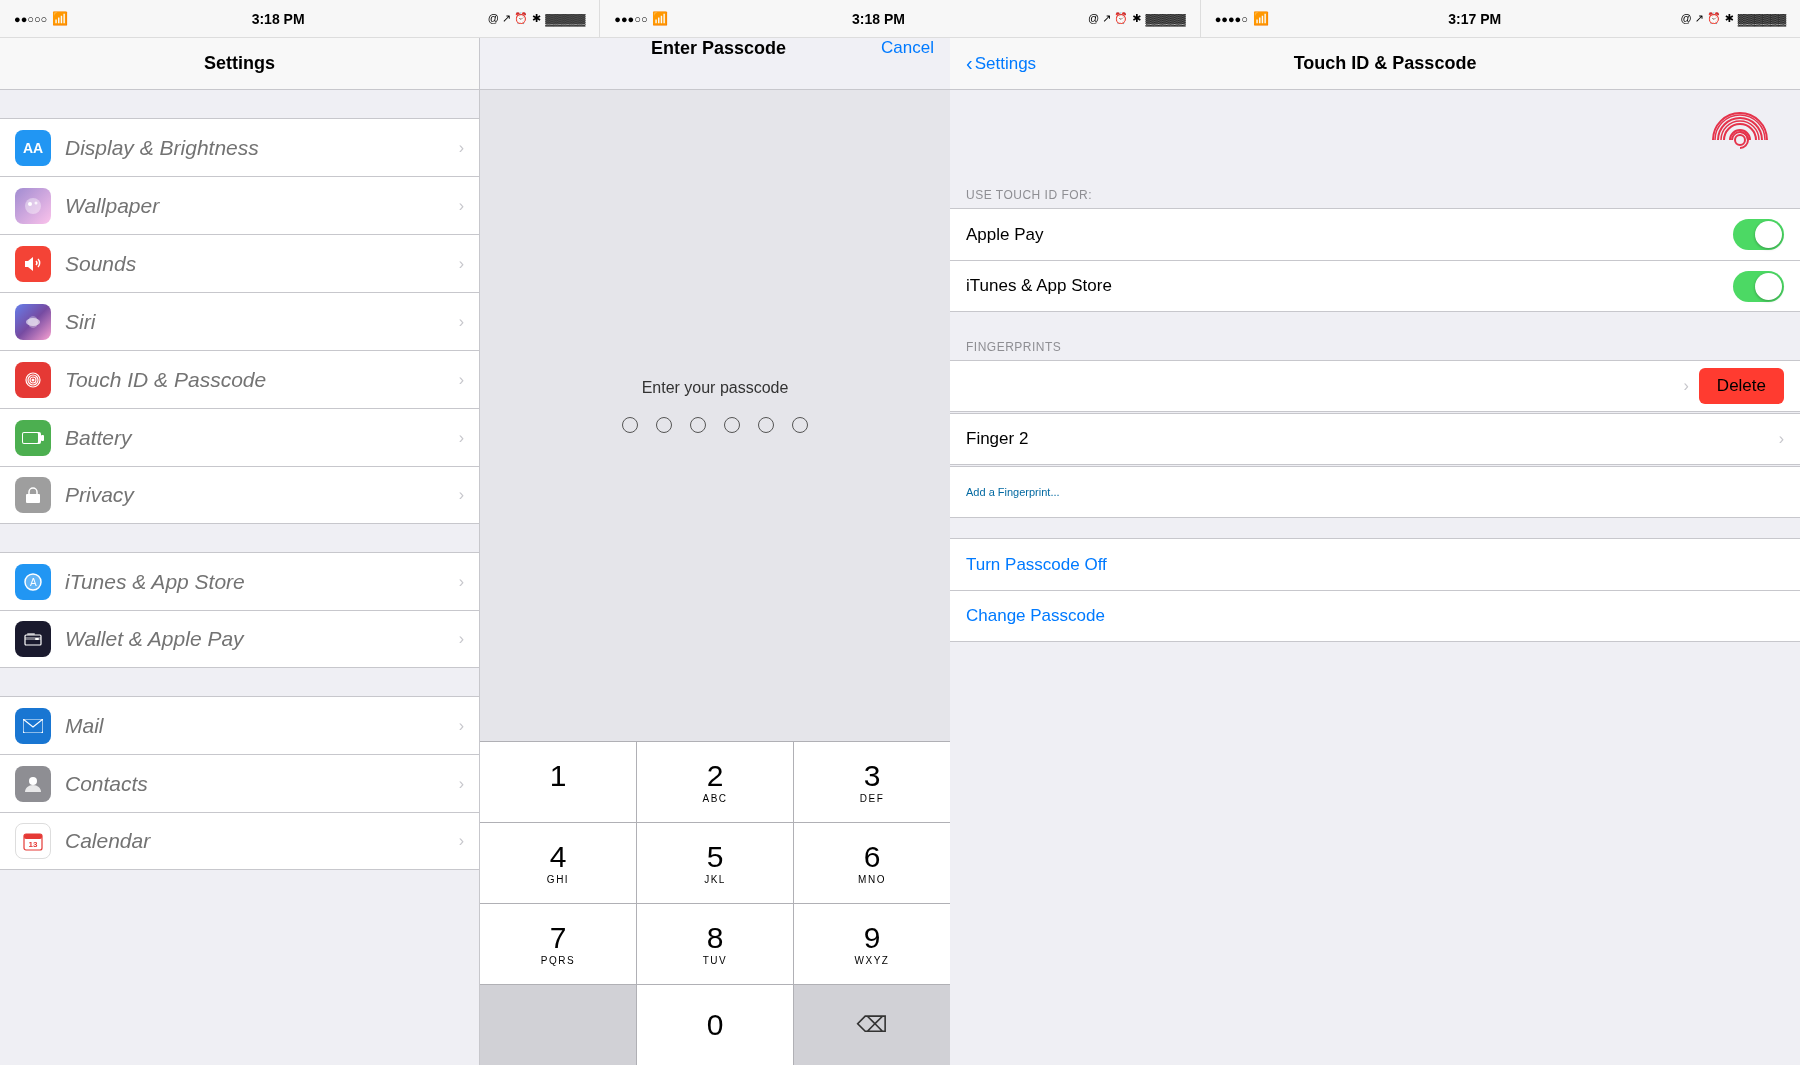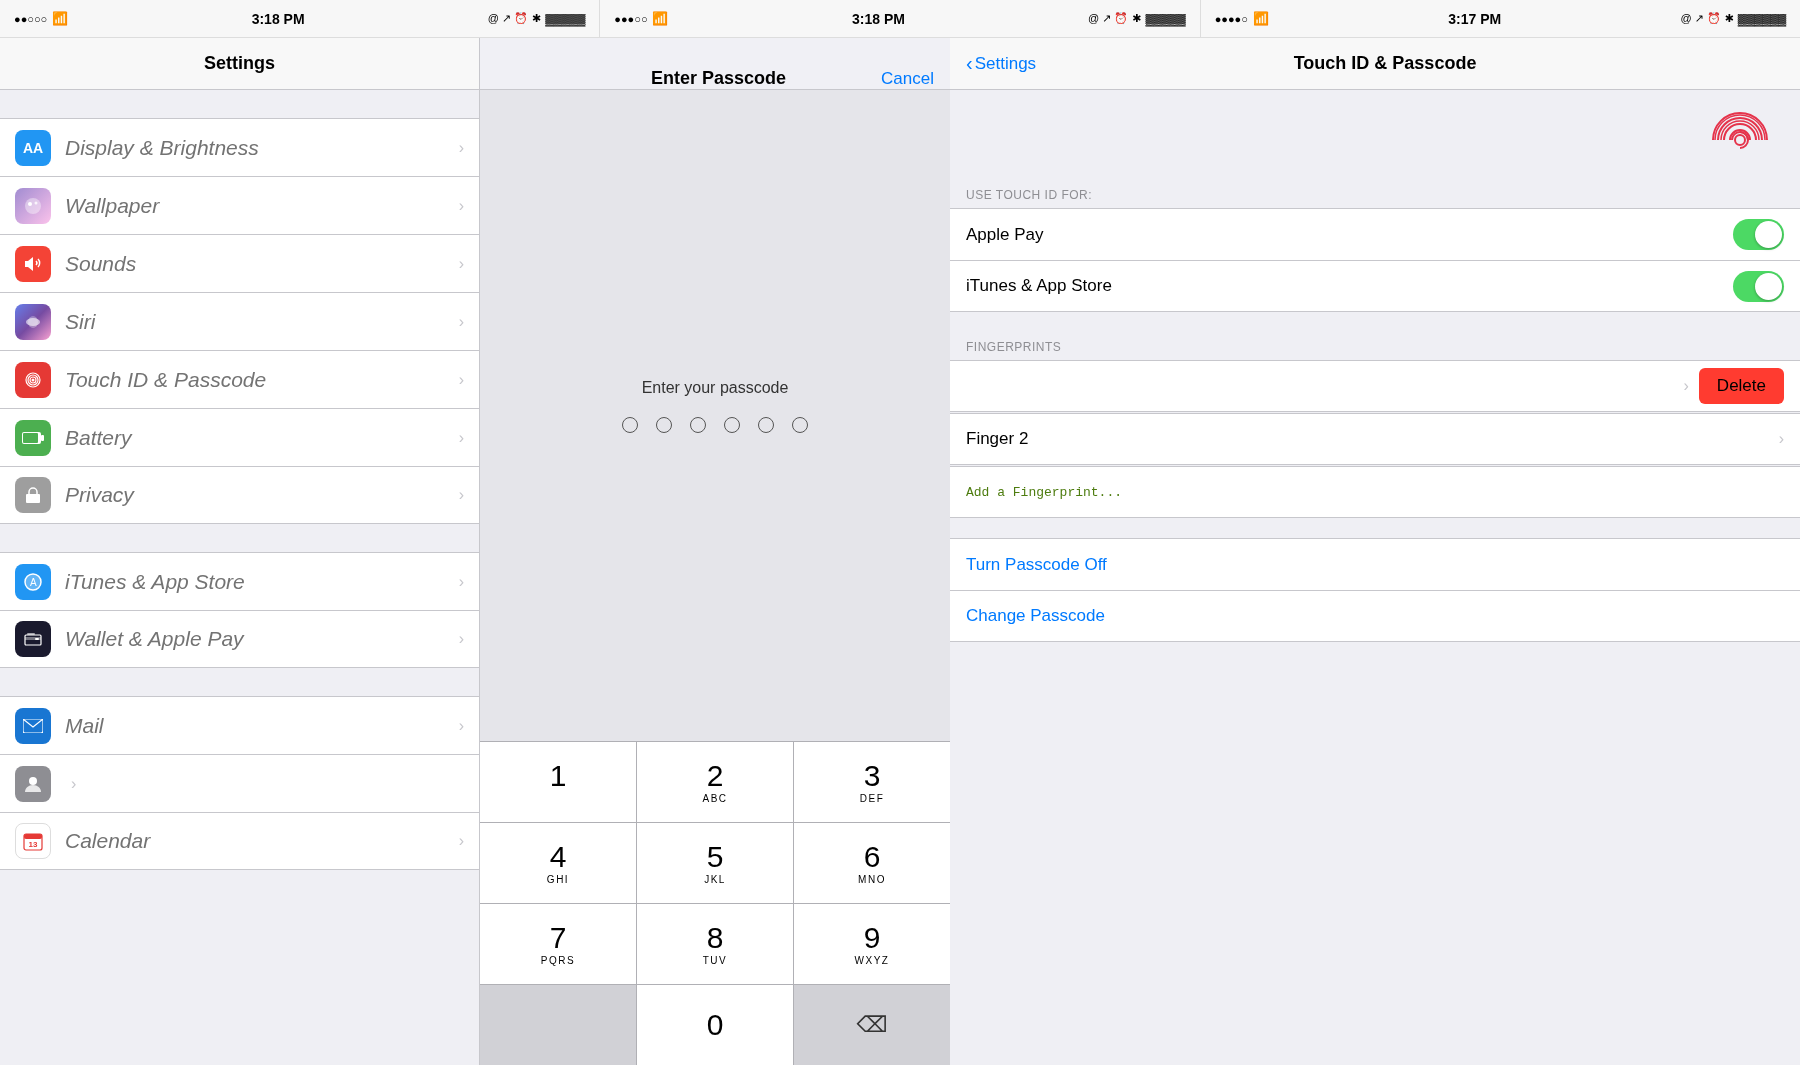--- a/index.html
+++ b/index.html
@@ -108,21 +108,21 @@
       background: #e5e5ea;
       flex-shrink: 0;
       display: flex;
       flex-direction: column;
     }
     .passcode-nav {
       height: 52px;
       background: #f0f0f5;
       border-bottom: 1px solid #c7c7cc;
       display: flex;
-      align-items: flex-end;
+      align-items: flex-start;
       justify-content: space-between;
       padding: 0 16px;
     }
     .passcode-nav-title {
       font-size: 18px;
       font-weight: 600;
       color: #000;
       flex: 1;
       text-align: center;
     }
@@ -305,24 +305,23 @@
     .delete-btn {
       background: #ff3b30;
       color: #000000;
       font-size: 17px;
       padding: 8px 18px;
       border-radius: 6px;
       cursor: pointer;
       margin-left: 10px;
     }
     .add-fingerprint {
-      font-size: 13px;
-      color: #4d7c0f;
-      cursor: pointer;
-      font-family: Liberation Mono, monospace;
+      font-size: 11px;
+      color: #0369a1;
+      cursor: pointer;
     }
 
     .passcode-actions {
       margin-top: 20px;
       background: #fff;
     }
     .passcode-action-row {
       display: flex;
       align-items: center;
       padding: 0 16px;
@@ -503,20 +502,21 @@
         <span class="row-label">Mail</span>
         <span class="row-chevron">›</span>
       </div>
       <div class="settings-row">
         <div class="row-icon" style="background: #8e8e93;">
           <svg width="20" height="20" viewBox="0 0 20 20">
             <circle cx="10" cy="7" r="4" fill="white"></circle>
             <path d="M2 18c0-4 3.6-7 8-7s8 3 8 7" fill="white" opacity="0.8"></path>
           </svg>
         </div>
+        <span class="row-label">Contacts</span>
         <span class="row-chevron">›</span>
       </div>
       <div class="settings-row">
         <div class="row-icon" style="background: #fff; border: 1px solid #ddd;">
           <svg width="20" height="20" viewBox="0 0 20 20">
             <rect x="1" y="3" width="18" height="16" rx="2" fill="#fff" stroke="#e53935" stroke-width="1.2"></rect>
             <rect x="1" y="3" width="18" height="5" rx="2" fill="#e53935"></rect>
             <text x="10" y="16" text-anchor="middle" font-size="8" fill="#e53935" font-family="Arial" font-weight="bold">13</text>
           </svg>
         </div>

